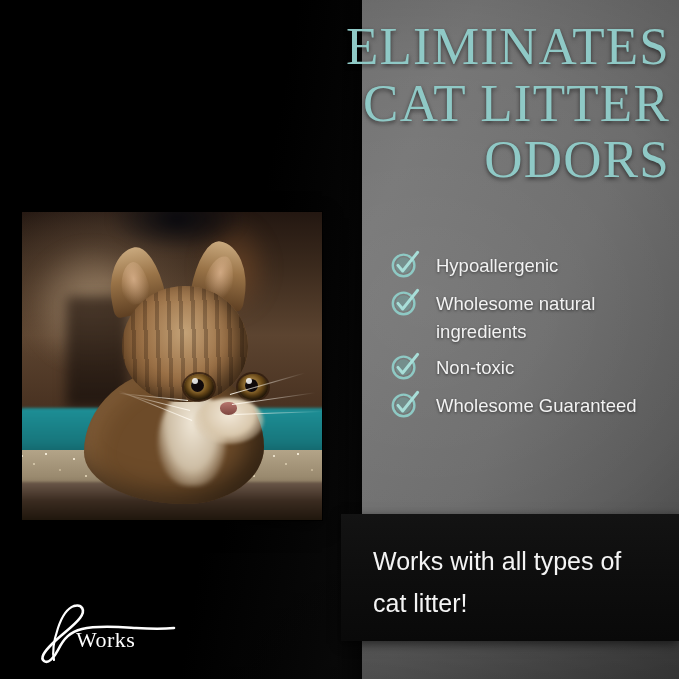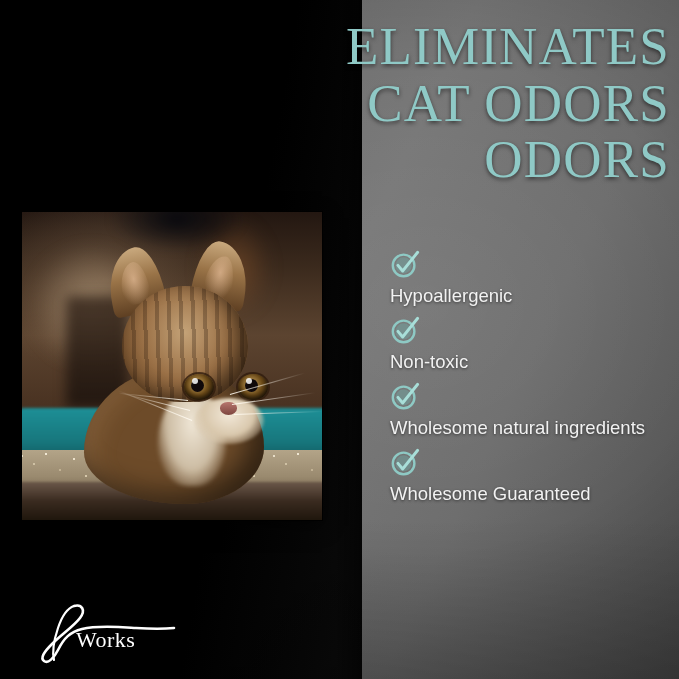--- a/index.html
+++ b/index.html
@@ -206,21 +206,20 @@
   .bullets {
     position: absolute;
     left: 390px;
     top: 252px;
     width: 285px;
   }
   .bullet-row {
     display: flex;
     align-items: flex-start;
     margin-bottom: 8px;
-    flex-direction: column;
   }
   .check-icon {
     flex: 0 0 auto;
     width: 30px; height: 30px;
     margin-right: 16px;
     position: relative;
     top: -3px;
   }
   .bullet-text {
     color: #f2f2f2;
@@ -272,21 +271,21 @@
 
 <div id="ad">
 
   <div class="bg-right"></div>
   <div class="bg-vignette"></div>
   <div class="bg-left-black"></div>
   <div class="bg-bottom-fade"></div>
 
   <div class="headline">
     <span class="hl-line">ELIMINATES</span>
-    <span class="hl-line">CAT ODORS</span>
+    <span class="hl-line">CAT LITTER</span>
     <span class="hl-line">ODORS</span>
   </div>
 
   <div class="photo-frame">
     <div class="photo-scene">
       <div class="room-blob-a"></div>
       <div class="room-blob-b"></div>
       <div class="room-blob-c"></div>
       <div class="room-dark-top"></div>
 
@@ -329,47 +328,50 @@
     </div>
 
     <div class="bullet-row">
       <span class="check-icon">
         <svg viewBox="0 0 32 32" width="30" height="30" aria-hidden="true">
           <circle cx="14.5" cy="17.5" r="11.5" fill="none" stroke="#8ec9c4" stroke-width="2.6"></circle>
           <circle cx="14.5" cy="17.5" r="8.6" fill="#6fa8a4" opacity="0.45"></circle>
           <path d="M8.5 17.5 L13.5 23.5 L29.5 3.5" fill="none" stroke="#a8ded8" stroke-width="3.1" stroke-linecap="round" stroke-linejoin="round"></path>
         </svg>
       </span>
-      <span class="bullet-text">Non-toxic</span>
+      <span class="bullet-text">Wholesome natural ingredients</span>
     </div>
 
     <div class="bullet-row">
       <span class="check-icon">
         <svg viewBox="0 0 32 32" width="30" height="30" aria-hidden="true">
           <circle cx="14.5" cy="17.5" r="11.5" fill="none" stroke="#8ec9c4" stroke-width="2.6"></circle>
           <circle cx="14.5" cy="17.5" r="8.6" fill="#6fa8a4" opacity="0.45"></circle>
           <path d="M8.5 17.5 L13.5 23.5 L29.5 3.5" fill="none" stroke="#a8ded8" stroke-width="3.1" stroke-linecap="round" stroke-linejoin="round"></path>
         </svg>
       </span>
-      <span class="bullet-text">Wholesome natural ingredients</span>
+      <span class="bullet-text">Non-toxic</span>
     </div>
 
     <div class="bullet-row">
       <span class="check-icon">
         <svg viewBox="0 0 32 32" width="30" height="30" aria-hidden="true">
           <circle cx="14.5" cy="17.5" r="11.5" fill="none" stroke="#8ec9c4" stroke-width="2.6"></circle>
           <circle cx="14.5" cy="17.5" r="8.6" fill="#6fa8a4" opacity="0.45"></circle>
           <path d="M8.5 17.5 L13.5 23.5 L29.5 3.5" fill="none" stroke="#a8ded8" stroke-width="3.1" stroke-linecap="round" stroke-linejoin="round"></path>
         </svg>
       </span>
       <span class="bullet-text">Wholesome Guaranteed</span>
     </div>
 
   </div>
 
+  <div class="callout">
+    <div class="callout-text">Works with all types of cat litter!</div>
+  </div>
 
   <div class="logo">
     <svg width="180" height="68" viewBox="0 0 180 68">
       <path d="M50 8 C58 6 62 12 56 20 C50 28 38 36 28 46 C20 54 16 60 20 63 C24 66 30 60 34 52 C40 40 46 34 58 31 C74 27 96 29 112 30 C128 31 140 31 150 30" fill="none" stroke="#ffffff" stroke-width="2.6" stroke-linecap="round"></path>
       <path d="M50 8 C44 10 38 18 34 30 C30 42 28 54 30 62" fill="none" stroke="#ffffff" stroke-width="2.2" stroke-linecap="round"></path>
     </svg>
     <div class="logo-word">Works</div>
   </div>
 
 </div>

